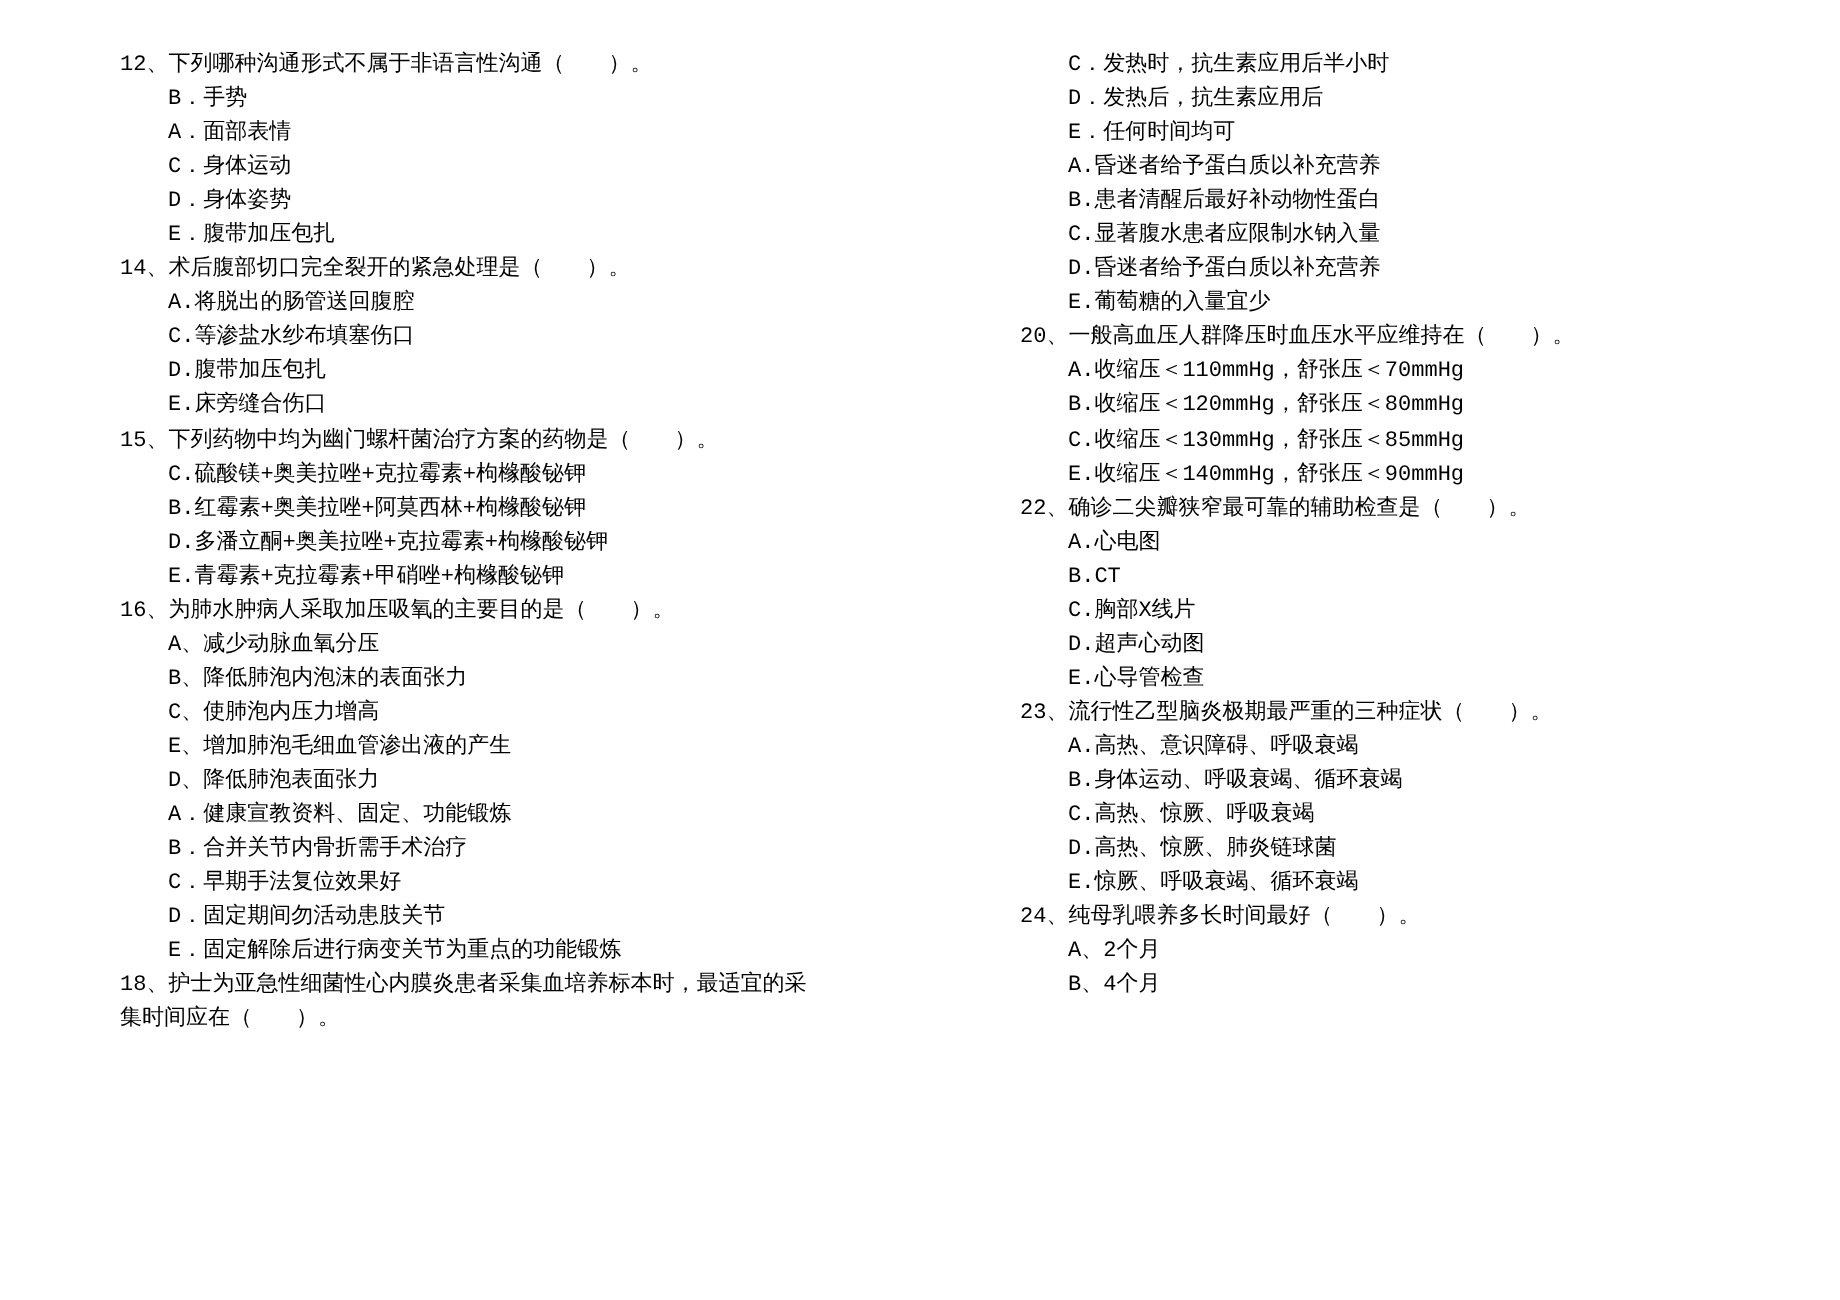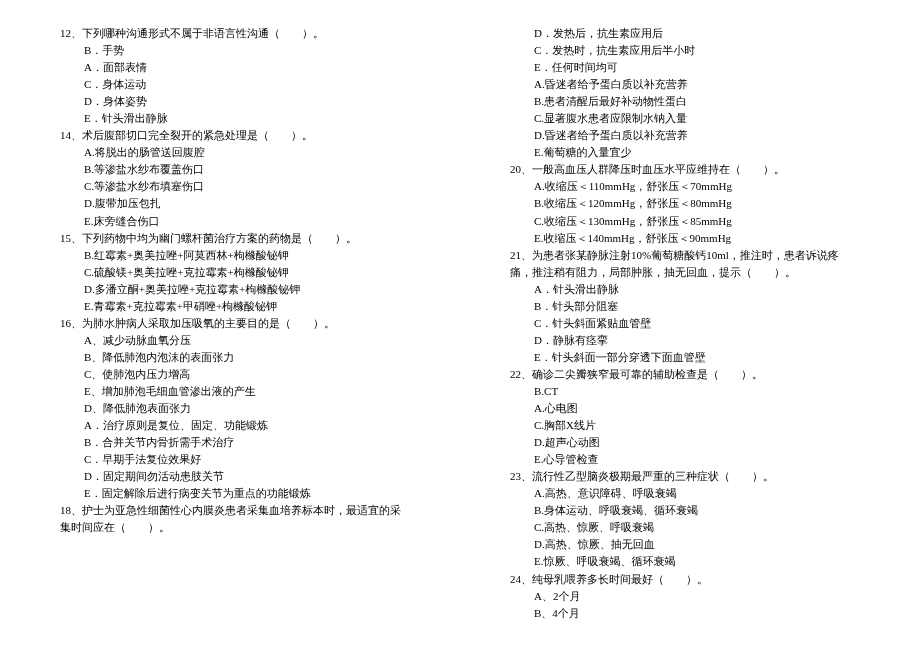--- a/index.html
+++ b/index.html
@@ -20,20 +20,21 @@
       display: flex;
       padding: 25px 60px 15px 60px;
       gap: 100px;
     }
     .column {
       flex: 1;
       line-height: 1.55;
     }
     .question {
       margin-bottom: 0;
+      font-family: Liberation Mono, monospace;
     }
     .q-title {
       display: block;
     }
     .options {
       padding-left: 24px;
     }
     .opt {
       display: block;
     }
@@ -43,72 +44,71 @@
 
 <div class="page">
   <div class="column">
     <div class="question">
       <span class="q-title">12、下列哪种沟通形式不属于非语言性沟通（　　）。</span>
       <div class="options">
         <span class="opt">B．手势</span>
         <span class="opt">A．面部表情</span>
         <span class="opt">C．身体运动</span>
         <span class="opt">D．身体姿势</span>
-        <span class="opt">E．针头滑出静脉</span>
+        <span class="opt">E．腹带加压包扎</span>
       </div>
     </div>
     <div class="question">
       <span class="q-title">14、术后腹部切口完全裂开的紧急处理是（　　）。</span>
       <div class="options">
         <span class="opt">A.将脱出的肠管送回腹腔</span>
-        <span class="opt">B.等渗盐水纱布覆盖伤口</span>
         <span class="opt">C.等渗盐水纱布填塞伤口</span>
         <span class="opt">D.腹带加压包扎</span>
         <span class="opt">E.床旁缝合伤口</span>
       </div>
     </div>
     <div class="question">
       <span class="q-title">15、下列药物中均为幽门螺杆菌治疗方案的药物是（　　）。</span>
       <div class="options">
+        <span class="opt">C.硫酸镁+奥美拉唑+克拉霉素+枸橼酸铋钾</span>
         <span class="opt">B.红霉素+奥美拉唑+阿莫西林+枸橼酸铋钾</span>
-        <span class="opt">C.硫酸镁+奥美拉唑+克拉霉素+枸橼酸铋钾</span>
         <span class="opt">D.多潘立酮+奥美拉唑+克拉霉素+枸橼酸铋钾</span>
         <span class="opt">E.青霉素+克拉霉素+甲硝唑+枸橼酸铋钾</span>
       </div>
     </div>
     <div class="question">
       <span class="q-title">16、为肺水肿病人采取加压吸氧的主要目的是（　　）。</span>
       <div class="options">
         <span class="opt">A、减少动脉血氧分压</span>
         <span class="opt">B、降低肺泡内泡沫的表面张力</span>
         <span class="opt">C、使肺泡内压力增高</span>
         <span class="opt">E、增加肺泡毛细血管渗出液的产生</span>
         <span class="opt">D、降低肺泡表面张力</span>
       </div>
     </div>
     <div class="question">
       <div class="options">
-        <span class="opt">A．治疗原则是复位、固定、功能锻炼</span>
+        <span class="opt">A．健康宣教资料、固定、功能锻炼</span>
         <span class="opt">B．合并关节内骨折需手术治疗</span>
         <span class="opt">C．早期手法复位效果好</span>
         <span class="opt">D．固定期间勿活动患肢关节</span>
         <span class="opt">E．固定解除后进行病变关节为重点的功能锻炼</span>
       </div>
     </div>
     <div class="question">
       <span class="q-title">18、护士为亚急性细菌性心内膜炎患者采集血培养标本时，最适宜的采集时间应在（　　）。</span>
 
     </div>
   </div>
 
   <div class="column">
     <div class="question">
       <div class="options">
+        <span class="opt">C．发热时，抗生素应用后半小时</span>
         <span class="opt">D．发热后，抗生素应用后</span>
-        <span class="opt">C．发热时，抗生素应用后半小时</span>
         <span class="opt">E．任何时间均可</span>
       </div>
     </div>
     <div class="question">
       <div class="options">
         <span class="opt">A.昏迷者给予蛋白质以补充营养</span>
         <span class="opt">B.患者清醒后最好补动物性蛋白</span>
         <span class="opt">C.显著腹水患者应限制水钠入量</span>
         <span class="opt">D.昏迷者给予蛋白质以补充营养</span>
         <span class="opt">E.葡萄糖的入量宜少</span>
@@ -117,46 +117,36 @@
     <div class="question">
       <span class="q-title">20、一般高血压人群降压时血压水平应维持在（　　）。</span>
       <div class="options">
         <span class="opt">A.收缩压＜110mmHg，舒张压＜70mmHg</span>
         <span class="opt">B.收缩压＜120mmHg，舒张压＜80mmHg</span>
         <span class="opt">C.收缩压＜130mmHg，舒张压＜85mmHg</span>
         <span class="opt">E.收缩压＜140mmHg，舒张压＜90mmHg</span>
       </div>
     </div>
     <div class="question">
-      <span class="q-title">21、为患者张某静脉注射10%葡萄糖酸钙10ml，推注时，患者诉说疼痛，推注稍有阻力，局部肿胀，抽无回血，提示（　　）。</span>
-      <div class="options">
-        <span class="opt">A．针头滑出静脉</span>
-        <span class="opt">B．针头部分阻塞</span>
-        <span class="opt">C．针头斜面紧贴血管壁</span>
-        <span class="opt">D．静脉有痉挛</span>
-        <span class="opt">E．针头斜面一部分穿透下面血管壁</span>
-      </div>
-    </div>
-    <div class="question">
       <span class="q-title">22、确诊二尖瓣狭窄最可靠的辅助检查是（　　）。</span>
       <div class="options">
+        <span class="opt">A.心电图</span>
         <span class="opt">B.CT</span>
-        <span class="opt">A.心电图</span>
         <span class="opt">C.胸部X线片</span>
         <span class="opt">D.超声心动图</span>
         <span class="opt">E.心导管检查</span>
       </div>
     </div>
     <div class="question">
       <span class="q-title">23、流行性乙型脑炎极期最严重的三种症状（　　）。</span>
       <div class="options">
         <span class="opt">A.高热、意识障碍、呼吸衰竭</span>
         <span class="opt">B.身体运动、呼吸衰竭、循环衰竭</span>
         <span class="opt">C.高热、惊厥、呼吸衰竭</span>
-        <span class="opt">D.高热、惊厥、抽无回血</span>
+        <span class="opt">D.高热、惊厥、肺炎链球菌</span>
         <span class="opt">E.惊厥、呼吸衰竭、循环衰竭</span>
       </div>
     </div>
     <div class="question">
       <span class="q-title">24、纯母乳喂养多长时间最好（　　）。</span>
       <div class="options">
         <span class="opt">A、2个月</span>
         <span class="opt">B、4个月</span>
 
       </div>

